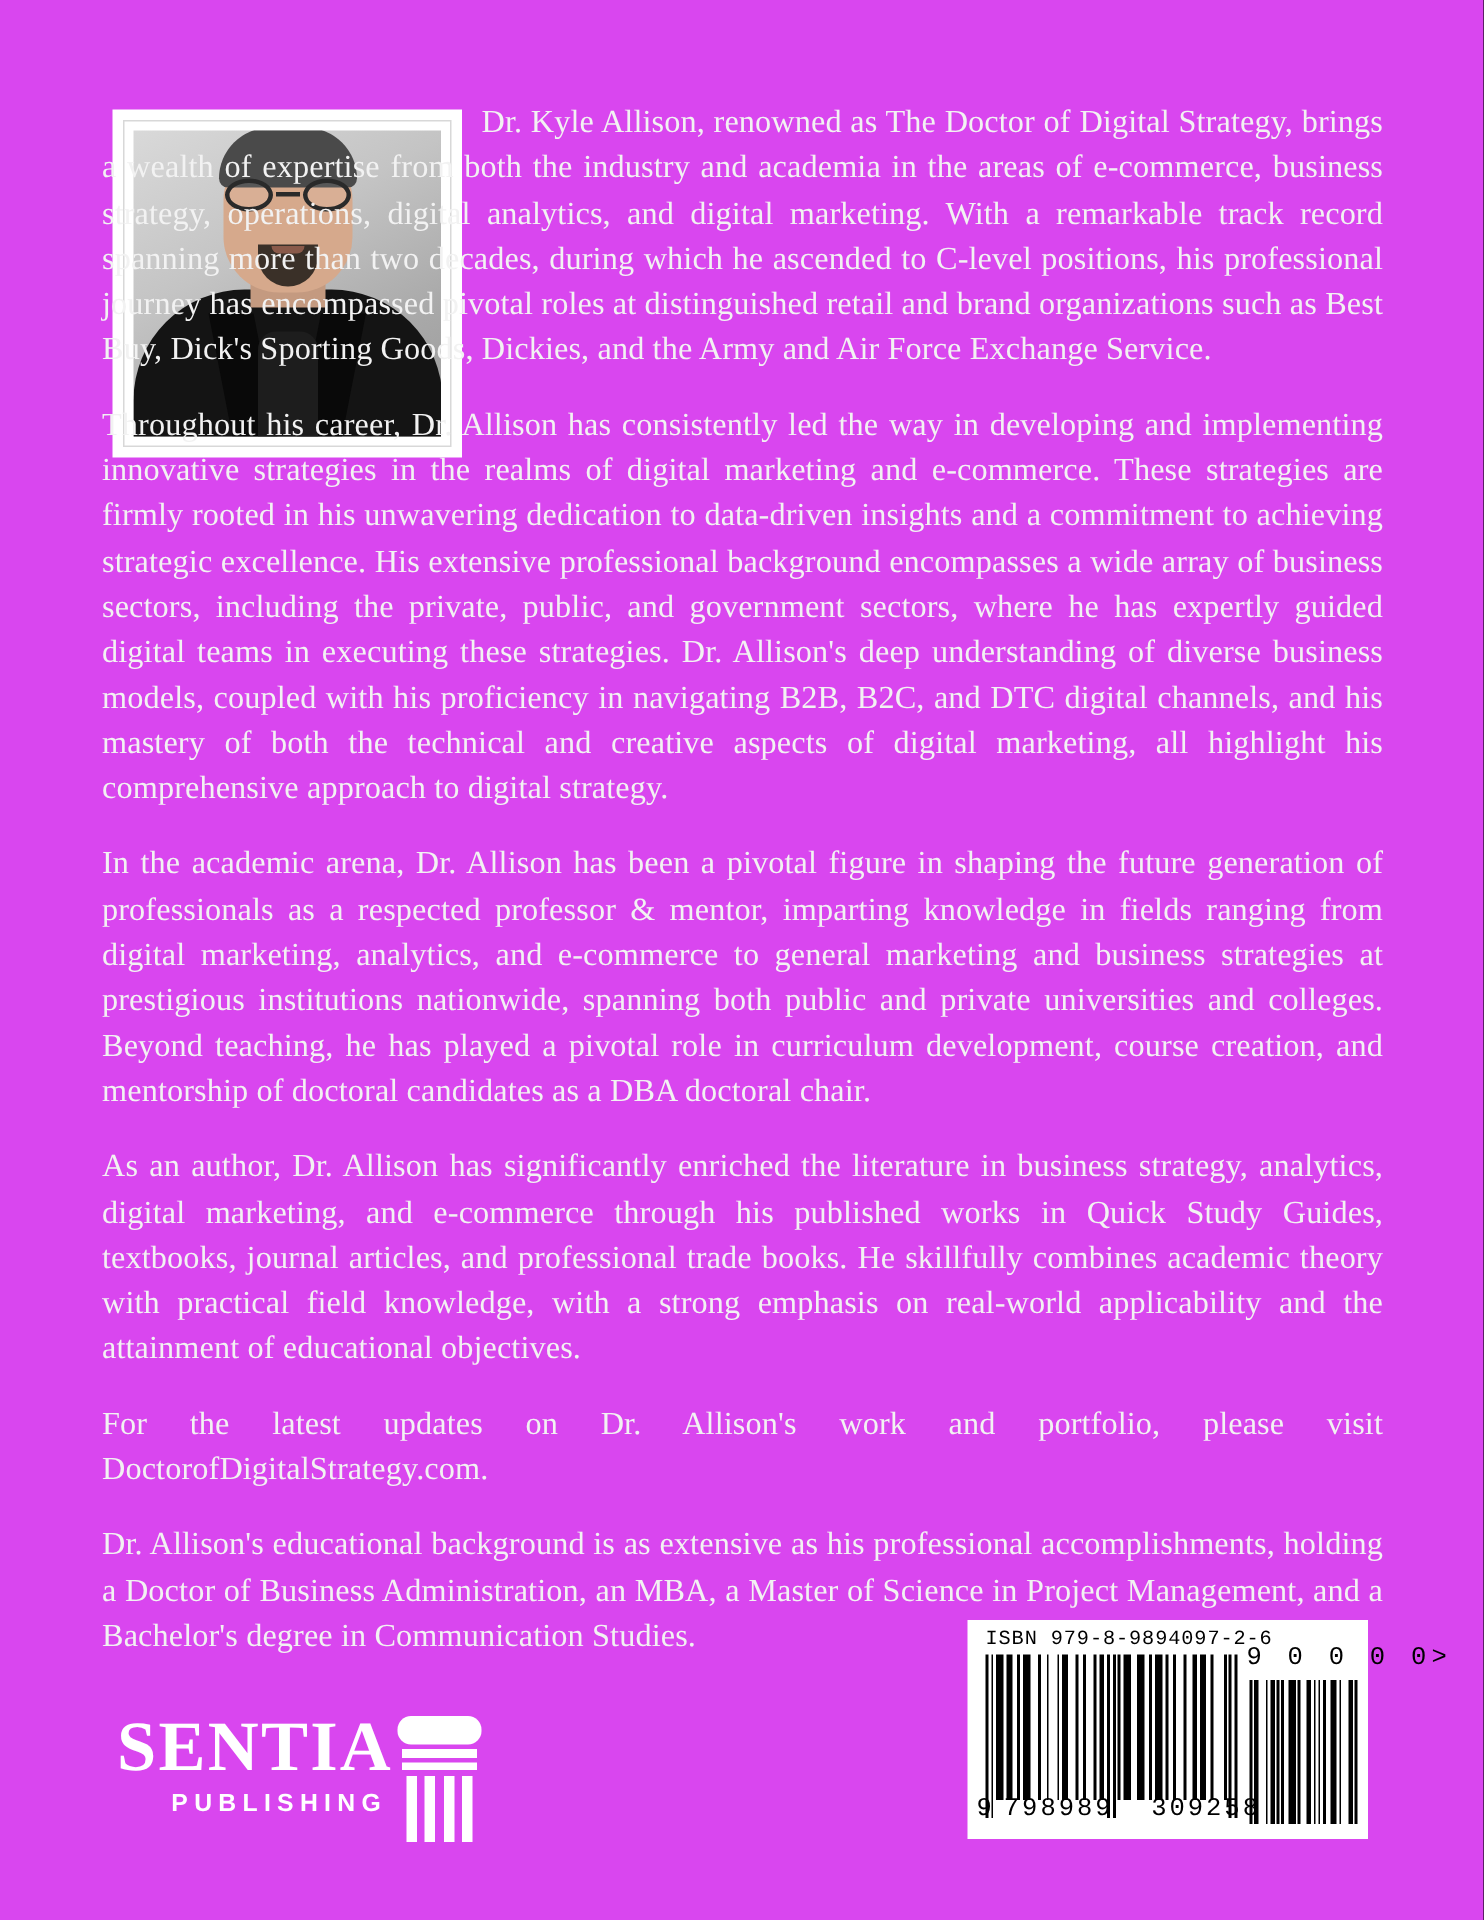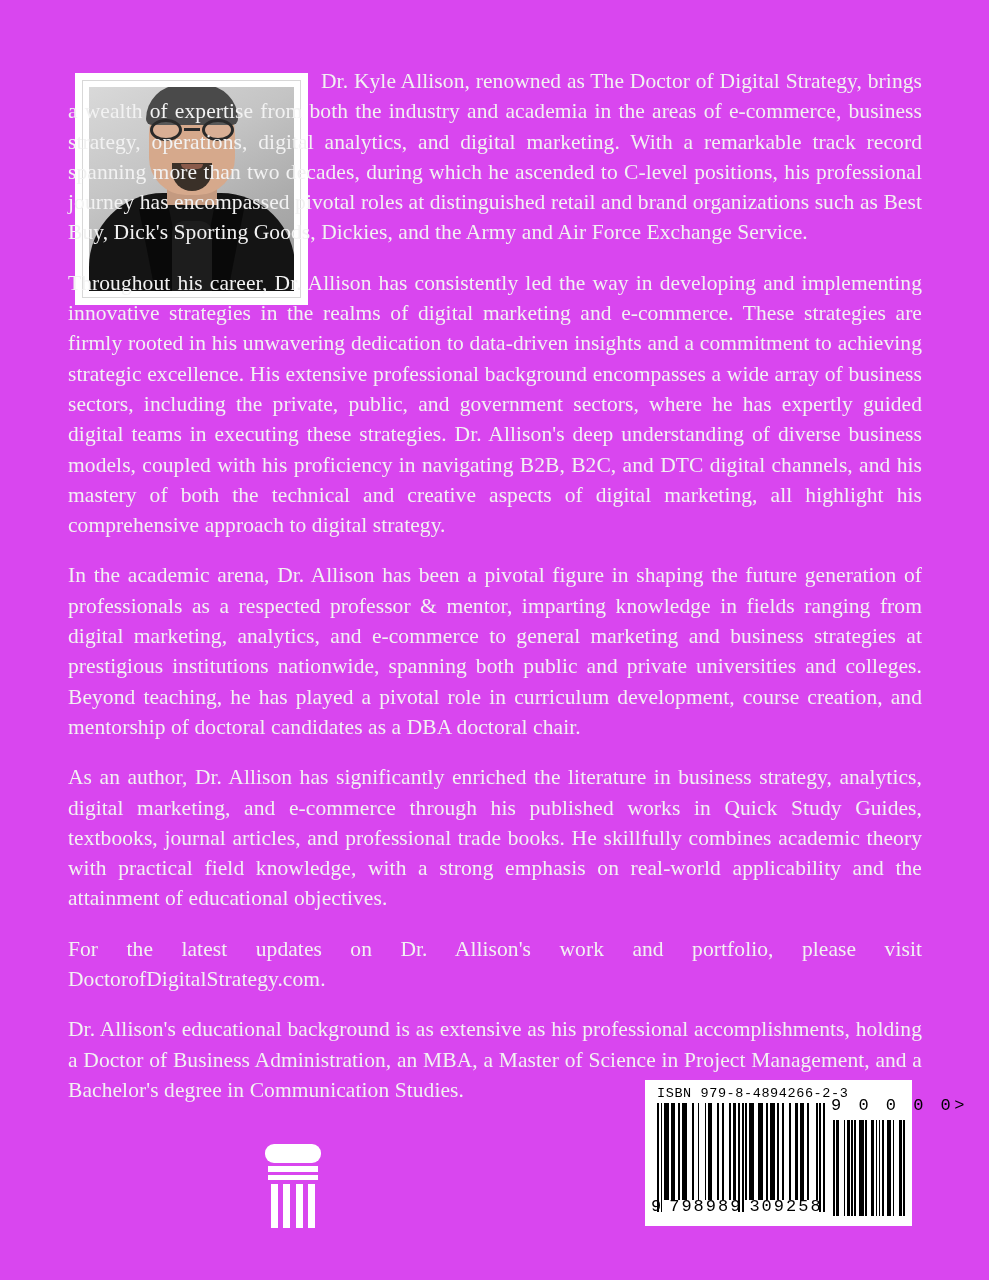--- a/index.html
+++ b/index.html
@@ -297,21 +297,21 @@
     left: 6px;
     top: 117px;
     width: 180px;
     font-family: "Liberation Mono", "DejaVu Sans Mono", monospace;
     font-size: 17px;
     letter-spacing: 2px;
     color: #000000;
     white-space: nowrap;
   }
   .bc-digits .lead { margin-right: 6px; }
-  .bc-digits .grp { margin-right: 7px; }
+  .bc-digits .grp { margin-right: 25px; }
   .bc-addon-price {
     position: absolute;
     left: 186px;
     top: 16px;
     font-family: "Liberation Mono", "DejaVu Sans Mono", monospace;
     font-size: 17px;
     letter-spacing: 3.5px;
     color: #000000;
     white-space: nowrap;
   }
@@ -354,35 +354,39 @@
   <div class="bio">
     <p class="first wrap-under">Dr. Kyle Allison, renowned as The Doctor of Digital Strategy, brings a wealth of expertise from both the industry and academia in the areas of e-commerce, business strategy, operations, digital analytics, and digital marketing. With a remarkable track record spanning more than two decades, during which he ascended to C-level positions, his professional journey has encompassed pivotal roles at distinguished retail and brand organizations such as Best Buy, Dick's Sporting Goods, Dickies, and the Army and Air Force Exchange Service.</p>
     <p>Throughout his career, Dr. Allison has consistently led the way in developing and implementing innovative strategies in the realms of digital marketing and e-commerce. These strategies are firmly rooted in his unwavering dedication to data-driven insights and a commitment to achieving strategic excellence. His extensive professional background encompasses a wide array of business sectors, including the private, public, and government sectors, where he has expertly guided digital teams in executing these strategies. Dr. Allison's deep understanding of diverse business models, coupled with his proficiency in navigating B2B, B2C, and DTC digital channels, and his mastery of both the technical and creative aspects of digital marketing, all highlight his comprehensive approach to digital strategy.</p>
     <p>In the academic arena, Dr. Allison has been a pivotal figure in shaping the future generation of professionals as a respected professor &amp; mentor, imparting knowledge in fields ranging from digital marketing, analytics, and e-commerce to general marketing and business strategies at prestigious institutions nationwide, spanning both public and private universities and colleges. Beyond teaching, he has played a pivotal role in curriculum development, course creation, and mentorship of doctoral candidates as a DBA doctoral chair.</p>
     <p>As an author, Dr. Allison has significantly enriched the literature in business strategy, analytics, digital marketing, and e-commerce through his published works in Quick Study Guides, textbooks, journal articles, and professional trade books. He skillfully combines academic theory with practical field knowledge, with a strong emphasis on real-world applicability and the attainment of educational objectives.</p>
     <p>For the latest updates on Dr. Allison's work and portfolio, please visit DoctorofDigitalStrategy.com.</p>
     <p>Dr. Allison's educational background is as extensive as his professional accomplishments, holding a Doctor of Business Administration, an MBA, a Master of Science in Project Management, and a Bachelor's degree in Communication Studies.</p>
   </div>
 
   <div class="publisher">
+    <div class="pub-wordmark">
+      <div class="pub-name">SENTIA</div>
+      <div class="pub-sub">PUBLISHING</div>
+    </div>
     <div class="pub-column">
       <span class="col-cap"></span>
       <span class="col-band1"></span>
       <span class="col-band2"></span>
       <span class="col-shafts">
         <span></span>
           <span></span>
           <span></span>
           <span></span>
       </span>
     </div>
   </div>
 
   <div class="barcode-block">
-    <div class="bc-isbn">ISBN  979-8-4894266-2-3</div>
+    <div class="bc-isbn">ISBN  979-8-9894097-2-6</div>
     <div class="bc-main">
         <i class="g" style="width: 1.05263%;"></i>
         <i class="g" style="width: 1.05263%; background: transparent;"></i>
         <i class="g" style="width: 1.05263%;"></i>
         <i style="width: 1.05263%; background: transparent;"></i>
         <i style="width: 3.15789%;"></i>
         <i style="width: 1.05263%; background: transparent;"></i>
         <i style="width: 2.10526%;"></i>
         <i style="width: 2.10526%; background: transparent;"></i>
         <i style="width: 1.05263%;"></i>

